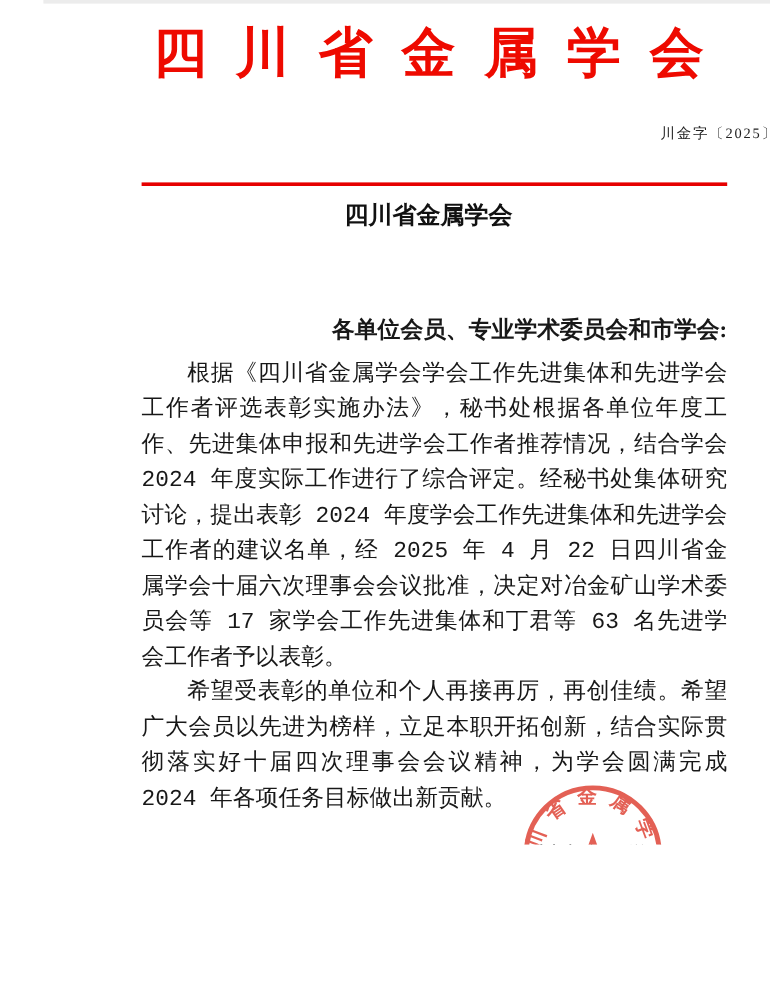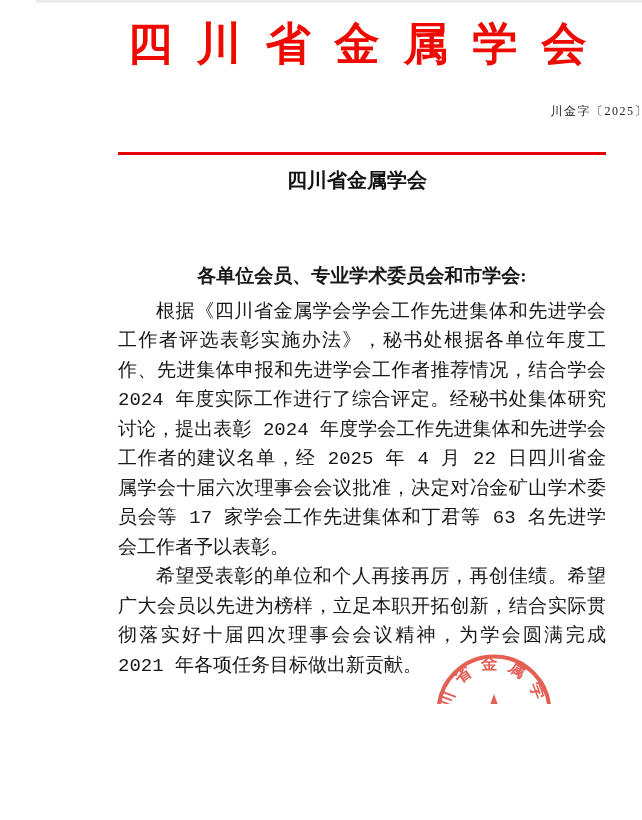--- a/index.html
+++ b/index.html
@@ -28,21 +28,21 @@
   }
   .doc-title {
     position:absolute; top:166px; left:0; width:642px; text-align:center;
     font-weight:bold; font-size:20px; line-height:29px; color:#111;
   }
   .body-text {
     position:absolute; top:261px; left:82px; width:488px;
     font-size:19px; line-height:29.5px; color:#181818;
     text-align:justify; text-justify:inter-character;
   }
-  .salutation { font-weight:bold; margin:0 0 7px 0; text-align:center; }
+  .salutation { font-weight:bold; margin:0 0 7px 0; text-align:right; }
   p.para { margin:0; text-indent:2em;font-family:Liberation Mono, monospace; }
   .signature {
     position:absolute; left:391px; top:699px; z-index:2;
     font-size:19px; line-height:30.5px; color:#181818; white-space:nowrap;
   }
   .seal {
     position:absolute; left:396px; top:650px; width:124px; height:124px;
     z-index:1; opacity:0.88; pointer-events:none;
   }
   .page-number {
@@ -67,21 +67,21 @@
 
   <div class="red-rule"></div>
 
   <div class="doc-title">
     <div>四川省金属学会</div>
   </div>
 
   <div class="body-text">
     <p class="salutation">各单位会员、专业学术委员会和市学会:</p>
     <p class="para">根据《四川省金属学会学会工作先进集体和先进学会工作者评选表彰实施办法》，秘书处根据各单位年度工作、先进集体申报和先进学会工作者推荐情况，结合学会 2024 年度实际工作进行了综合评定。经秘书处集体研究讨论，提出表彰 2024 年度学会工作先进集体和先进学会工作者的建议名单，经 2025 年 4 月 22 日四川省金属学会十届六次理事会会议批准，决定对冶金矿山学术委员会等 17 家学会工作先进集体和丁君等 63 名先进学会工作者予以表彰。</p>
-    <p class="para">希望受表彰的单位和个人再接再厉，再创佳绩。希望广大会员以先进为榜样，立足本职开拓创新，结合实际贯彻落实好十届四次理事会会议精神，为学会圆满完成 2021 年各项任务目标做出新贡献。</p>
+    <p class="para">希望受表彰的单位和个人再接再厉，再创佳绩。希望广大会员以先进为榜样，立足本职开拓创新，结合实际贯彻落实好十届四次理事会会议精神，为学会圆满完成 2024 年各项任务目标做出新贡献。</p>
   </div>
 
   <svg class="seal" viewBox="-62 -62 124 124" aria-hidden="true">
     <circle cx="0" cy="0" r="55.5" fill="none" stroke="#e04b3e" stroke-width="4"></circle>
     <polygon fill="#e04b3e" points="0,-18 4.35,-5.99 17.12,-5.56 6.99,2.29 10.58,14.56 0,7.4 -10.58,14.56 -6.99,2.29 -17.12,-5.56 -4.35,-5.99"></polygon>
     <defs>
       <path id="seal-arc-top" d="M -35.2,24.7 A 43,43 0 1 1 35.2,24.7" fill="none"></path>
       <path id="seal-arc-bottom" d="M -30,36.2 A 47,47 0 0 0 30,36.2" fill="none"></path>
     </defs>
     <text font-size="16.5" fill="#e04b3e" letter-spacing="9.5" font-weight="bold" font-family="Liberation Serif, DejaVu Serif, serif">

